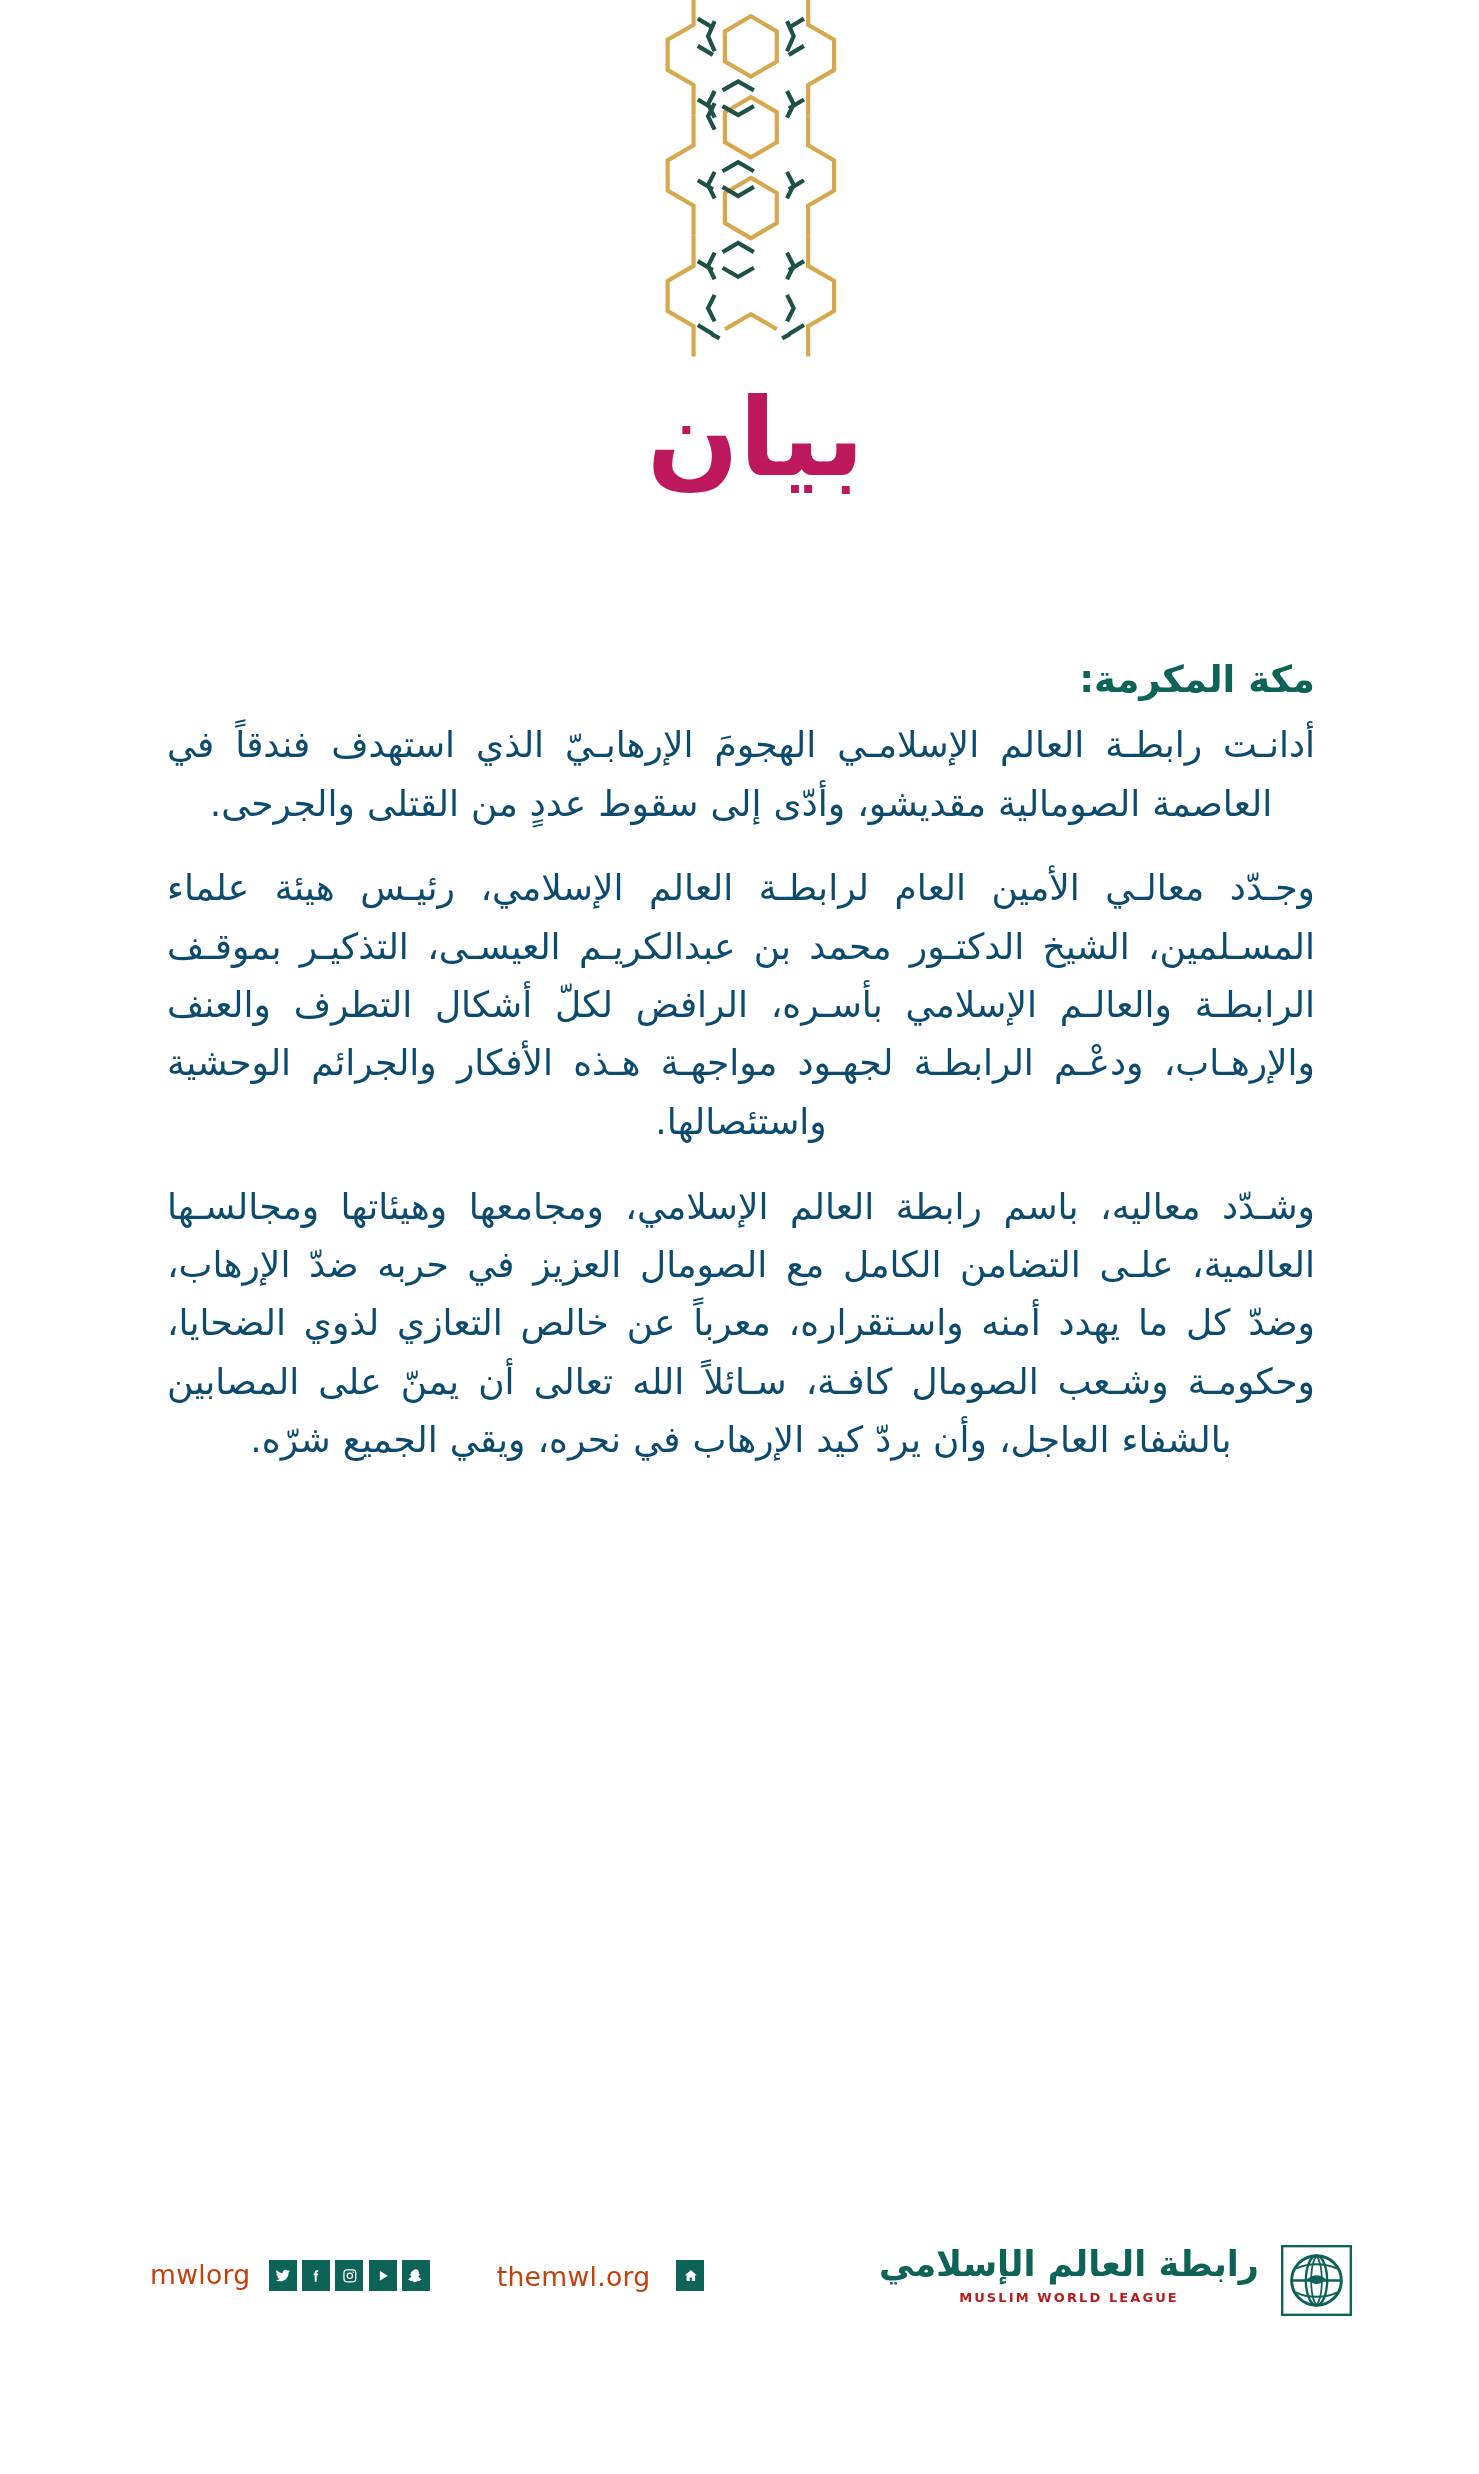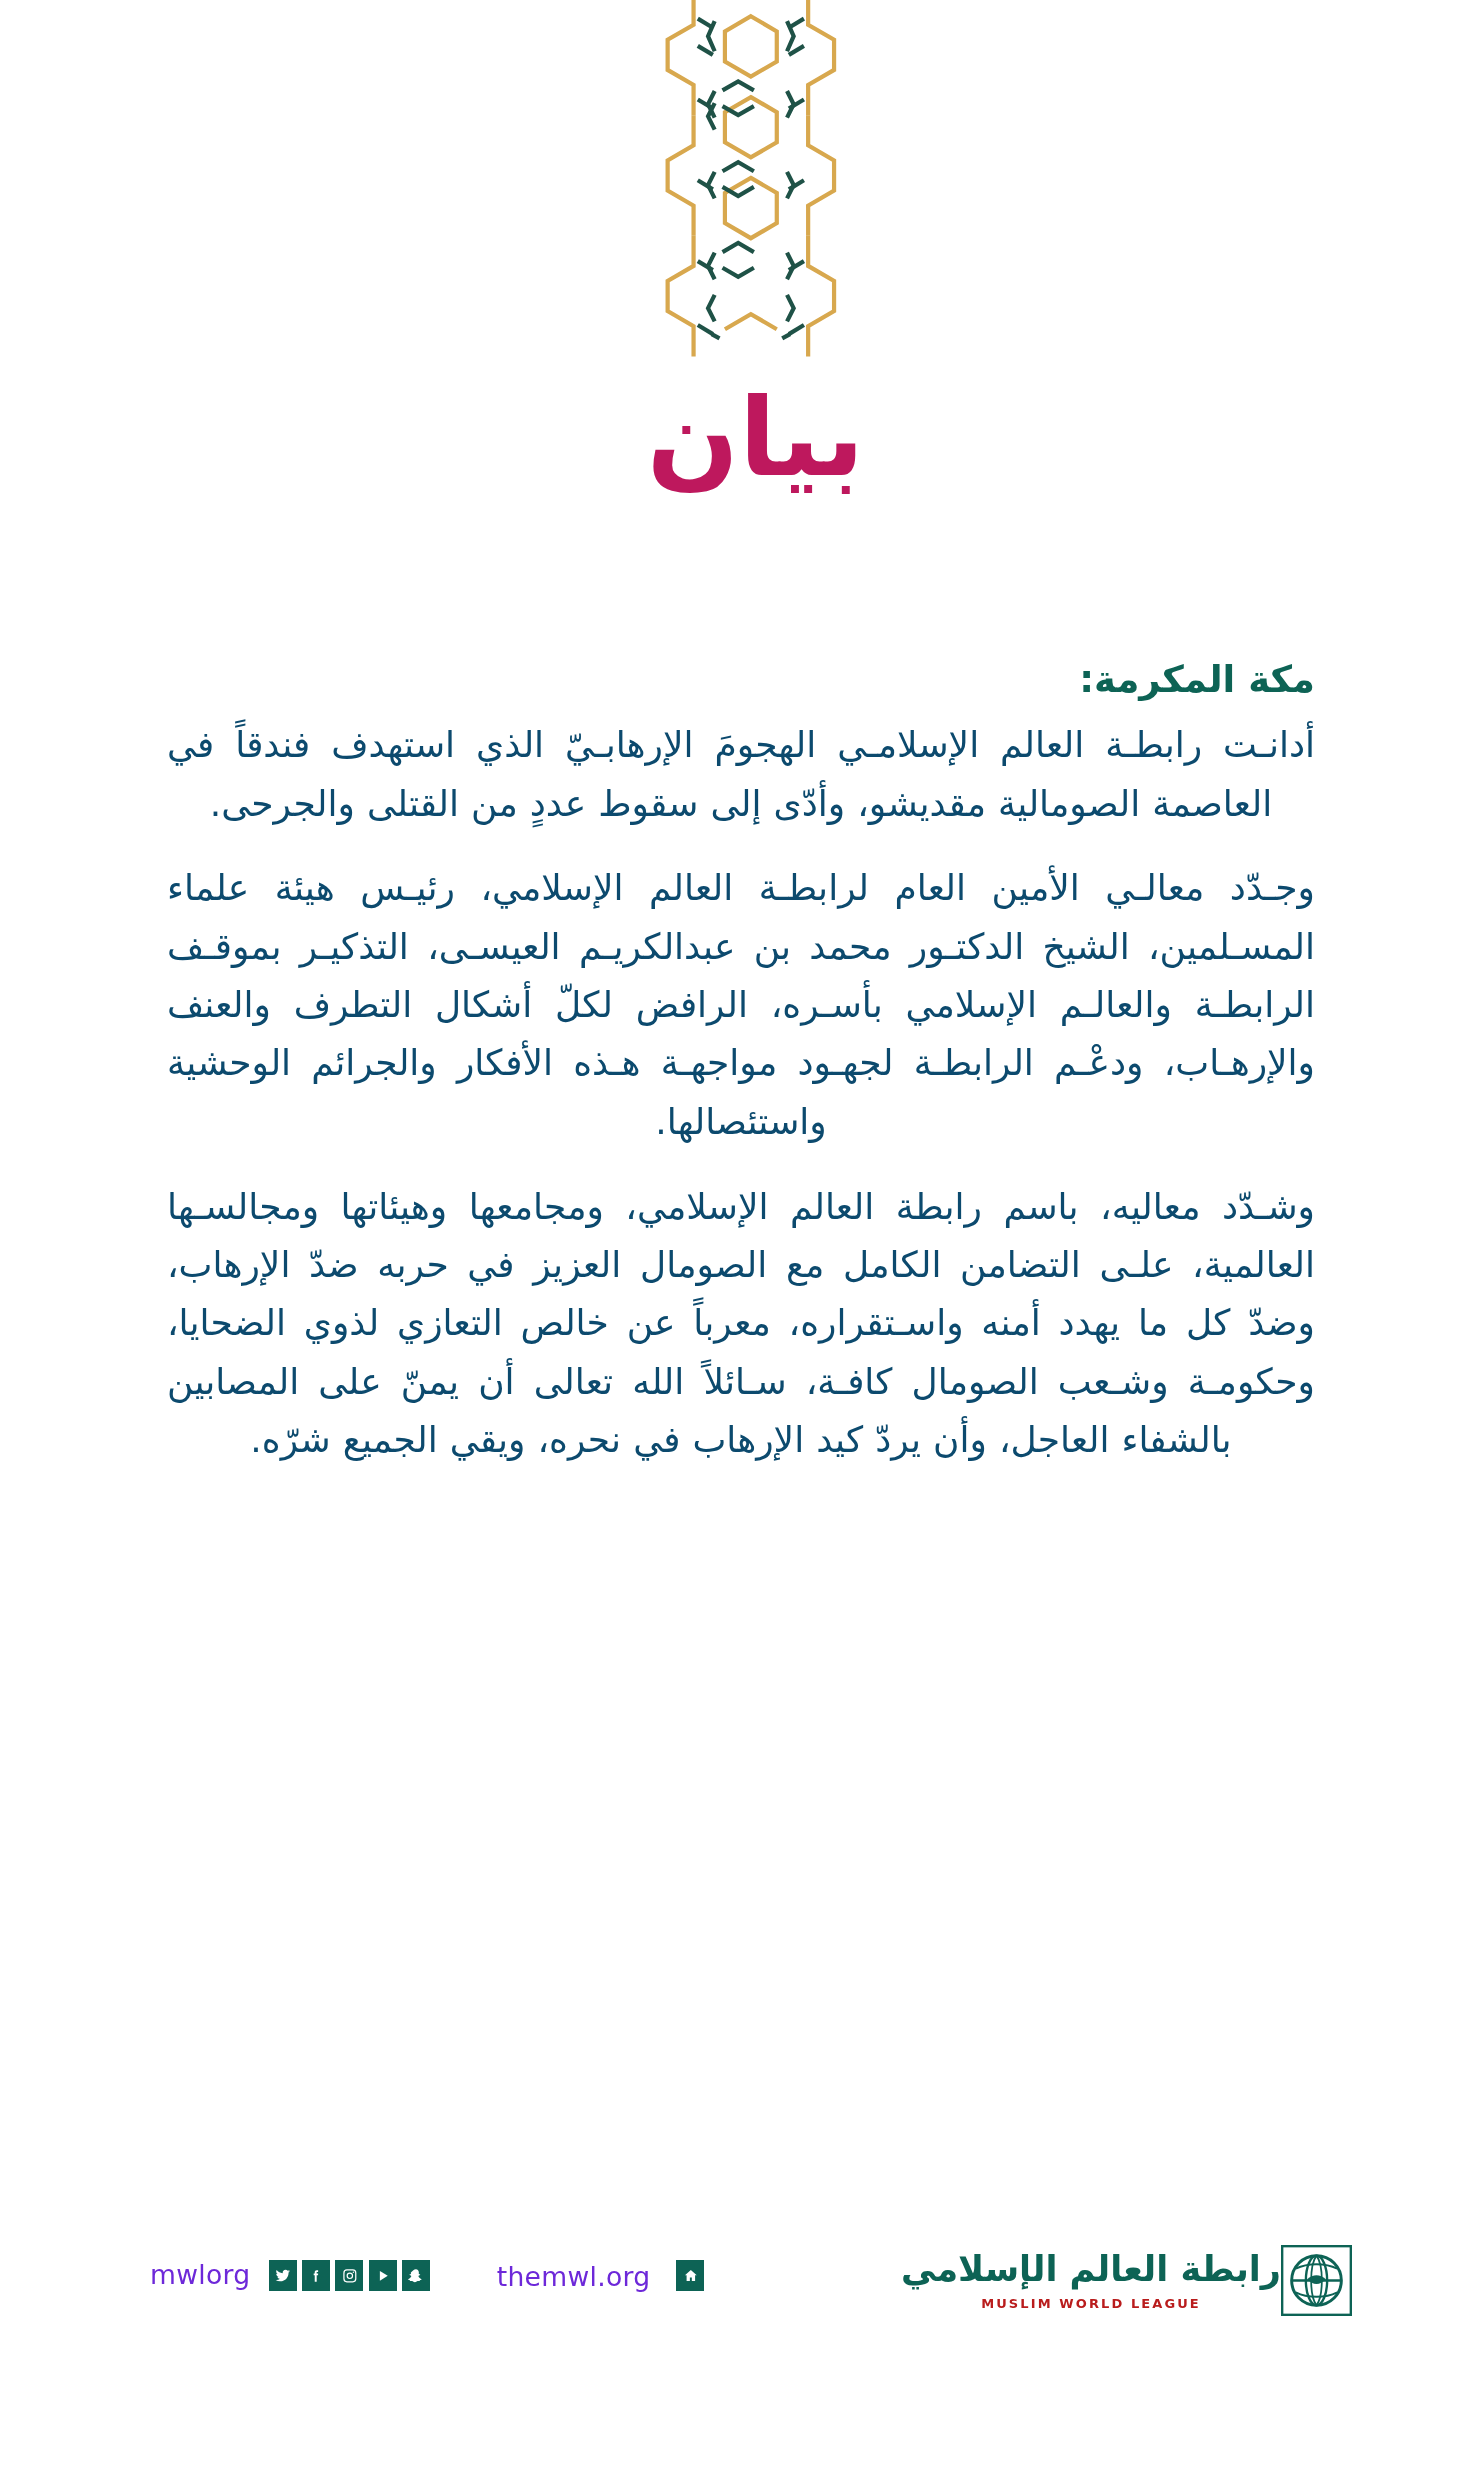--- a/index.html
+++ b/index.html
@@ -74,42 +74,43 @@
   .footer-left{
     position:absolute;
     left:150px;
     top:25px;
     display:flex;
     align-items:center;
     gap:8.5px;
   }
   .handle{
     font-size:26.6px;
-    color:#6d28d9;
+    color:#c2410c;
     font-family:"DejaVu Sans","Liberation Sans",sans-serif;
     font-weight:400;
     letter-spacing:0.3px;
     line-height:1;
   }
   .social-row{ display:flex; gap:5.4px; margin-left:9.7px; }
   .sq{
     width:28px; height:31px;
     background:#0d6355;
     display:flex; align-items:center; justify-content:center;
   }
   .sq svg{ display:block; fill:#ffffff; }
   .site-group{ display:flex; align-items:flex-end; gap:26px; margin-left:58px; }
 
   
   .footer-right{
     position:absolute;
     right:127px;
     top:9.7px;
     display:flex;
-    align-items:center;
+    align-items:flex-start;
+    gap:22px;
   }
   .wordmark{ text-align:center; }
   .wordmark .ar{
     font-size:35px;
     color:#0d6355;
     font-weight:700;
     line-height:1.1;
     letter-spacing:-0.6px;
     direction:rtl;
   }

